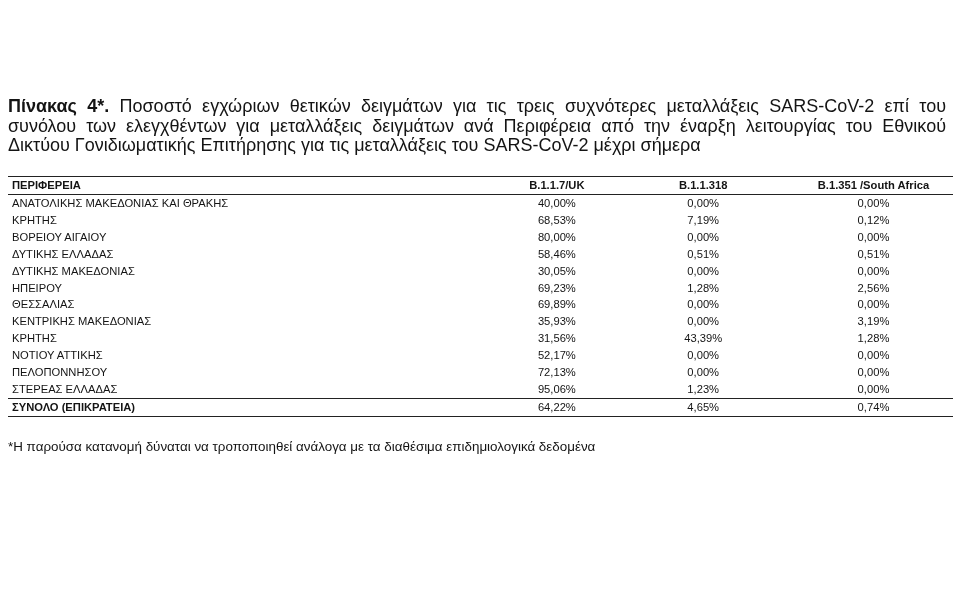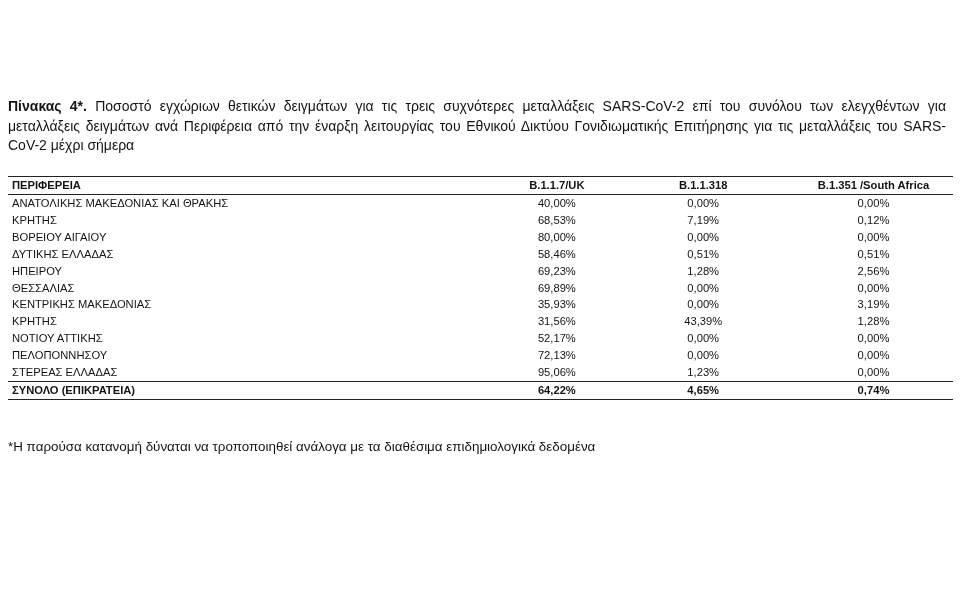--- a/index.html
+++ b/index.html
@@ -13,21 +13,21 @@
       position: relative;
       overflow: hidden;
       font-family: "Liberation Sans", sans-serif;
       color: #111111;
     }
     .caption {
       position: absolute;
       left: 8px;
       top: 97px;
       width: 938px;
-      font-size: 14px;
+      font-size: 18px;
       line-height: 19.5px;
       text-align: justify;
       text-align-last: left;
       color: #141414;
     }
     .caption .label {
       font-weight: bold;
     }
     .table-wrap {
       position: absolute;
@@ -55,21 +55,21 @@
       height: 16.9px;
       padding: 0;
       line-height: 16.9px;
     }
     tr.total {
       border-top: 1.5px solid #222;
       border-bottom: 1.5px solid #222;
       font-weight: bold;
     }
     tr.total td.num {
-      font-weight: bold;
+      font-weight: normal;
     }
     .col-region {
       text-align: left;
       padding-left: 4px;
       width: 438px;
     }
     th.col-uk { text-align: center; width: 160px; padding-left: 60px; }
     th.col-318 { width: 150px; }
     th.col-sa { text-align: center; width: 170px; padding-left: 20px; }
     td.col-uk { text-align: center; padding-left: 60px; }
@@ -121,20 +121,26 @@
         <td class="col-318">0,00%</td>
         <td class="col-sa">0,00%</td>
       </tr>
       <tr>
         <td class="col-region">ΔΥΤΙΚΗΣ ΕΛΛΑΔΑΣ</td>
         <td class="col-uk">58,46%</td>
         <td class="col-318">0,51%</td>
         <td class="col-sa">0,51%</td>
       </tr>
       <tr>
+        <td class="col-region">ΔΥΤΙΚΗΣ ΜΑΚΕΔΟΝΙΑΣ</td>
+        <td class="col-uk">30,05%</td>
+        <td class="col-318">0,00%</td>
+        <td class="col-sa">0,00%</td>
+      </tr>
+      <tr>
         <td class="col-region">ΗΠΕΙΡΟΥ</td>
         <td class="col-uk">69,23%</td>
         <td class="col-318">1,28%</td>
         <td class="col-sa">2,56%</td>
       </tr>
       <tr>
         <td class="col-region">ΘΕΣΣΑΛΙΑΣ</td>
         <td class="col-uk">69,89%</td>
         <td class="col-318">0,00%</td>
         <td class="col-sa">0,00%</td>

